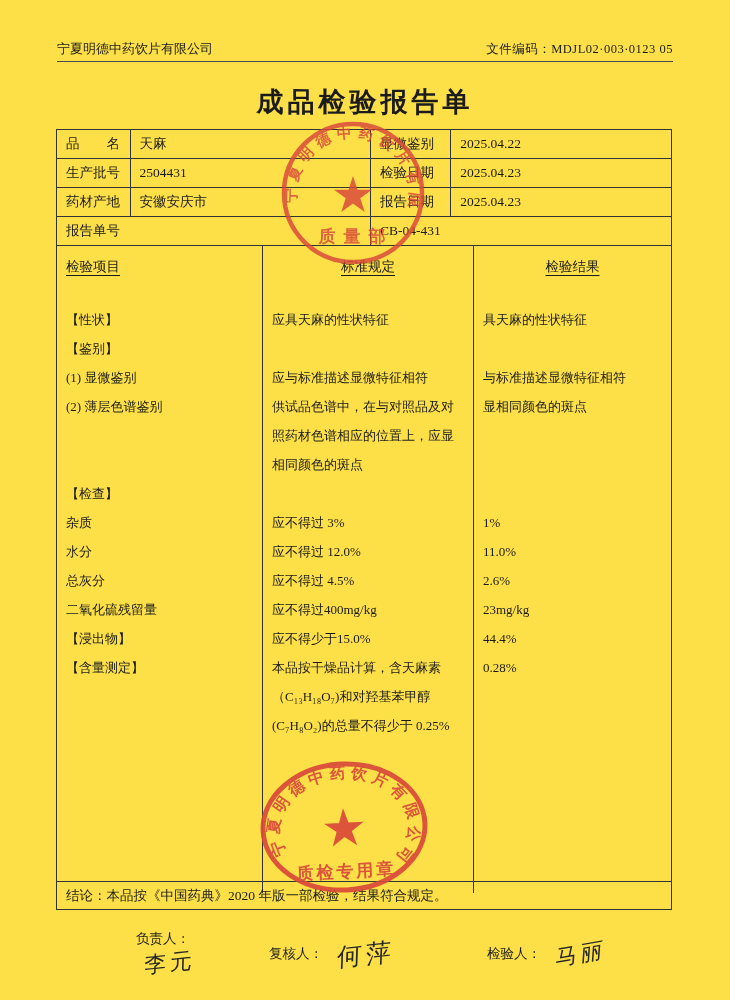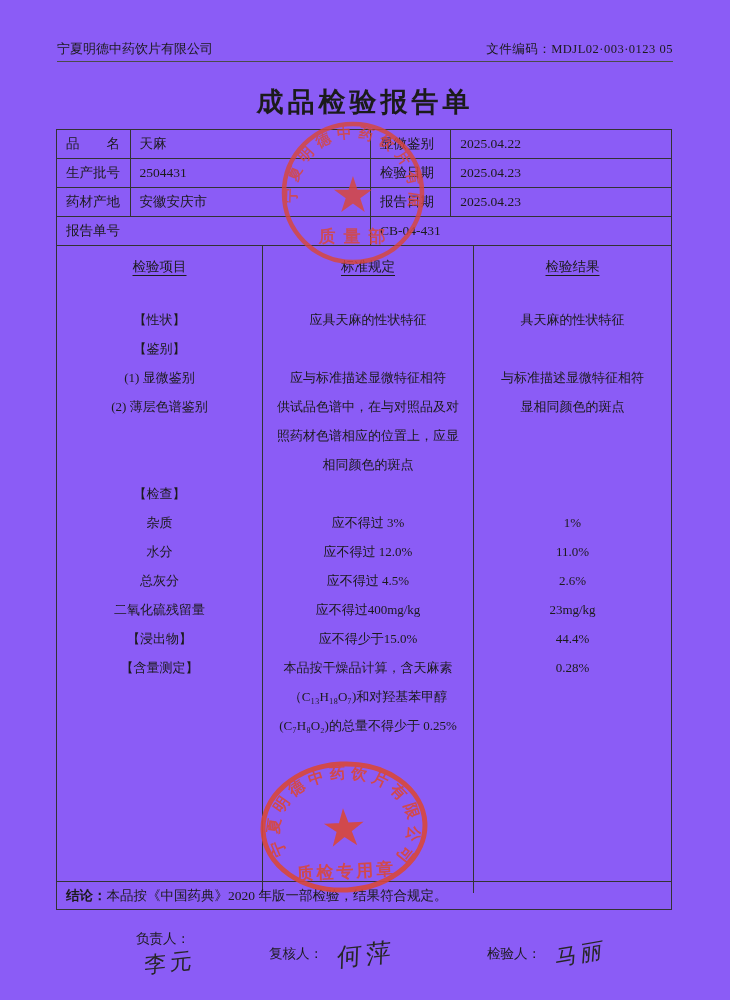--- a/index.html
+++ b/index.html
@@ -1,18 +1,18 @@
 <!DOCTYPE html>
 <html><head>
 <meta charset="utf-8">
 <style>
   html,body{margin:0;padding:0;background:#ffffff;}
   body{width:730px;height:1000px;position:relative;overflow:hidden;
        font-family:"Liberation Serif","DejaVu Serif",serif;color:#1b1b1b;}
-  .page{position:absolute;inset:0;background:#8b5cf6;}
+  .page{position:absolute;inset:0;background:#fde047;}
 
   
   .letterhead{position:absolute;left:57px;right:57px;top:33px;height:25px;
     border-bottom:1px solid #4a4a4a;display:flex;justify-content:space-between;
     align-items:flex-end;font-size:13px;padding-bottom:3px;}
   .doc-code{font-size:12.5px;letter-spacing:.5px;margin-top:35px;}
 
   
   .title{position:absolute;top:84px;left:0;right:0;text-align:center;
     font-size:27px;font-weight:bold;letter-spacing:4px;}
@@ -24,32 +24,32 @@
   table.info td{border:1px solid #333;height:28px;font-size:13.5px;
     padding:0 0 0 9px;vertical-align:middle;overflow:hidden;white-space:nowrap;}
   table.info tr td:first-child{border-left:none;}
   table.info tr td:last-child{border-right:none;}
   table.info tr:first-child td{border-top:none;}
   col.c-l1{width:73px;} col.c-v1{width:240px;} col.c-l2{width:80px;} col.c-v2{width:220px;}
 
   
   .mg{display:grid;grid-template-columns:206px 211px 1fr;height:635px;
       align-content:start;font-size:13px;}
-  .mg .cell{padding:0 9px;line-height:29px;box-sizing:border-box;text-align:center;}
+  .mg .cell{padding:0 9px;line-height:29px;box-sizing:border-box;}
   .mg .c1,.mg .c2{border-right:1px solid #333;}
   .mg .head{height:46px;line-height:42px;font-size:13.5px;}
   .mg .head span{text-decoration:underline;text-underline-offset:4px;}
   .mg .hc{text-align:center;}
   .mg .r1{padding-top:13px;}
   .mg .sp{height:153px;}
 
   
   .conclusion{border-top:1px solid #333;height:27px;line-height:27px;
     font-size:13.5px;padding-left:9px;white-space:nowrap;}
-  .conclusion .lbl{font-weight:bold;}
+  .conclusion .lbl{font-weight:normal;}
 
   
   .signs{position:absolute;left:57px;width:616px;top:930px;display:flex;
     font-size:13.5px;}
   .sig-group{display:flex;align-items:center;}
   .sig-group.g1{width:212px;flex-direction:column;} .sig-group.g2{width:218px;} .sig-group.g3{width:180px;}
   .sig-name{display:inline-block;margin-left:14px;font-size:22px;color:#262626;
     transform:rotate(-6deg) skewX(-8deg);letter-spacing:4px;}
   .g2 .sig-name{font-size:25px;}
   .g3 .sig-name{transform:rotate(-10deg) skewX(-14deg);}

